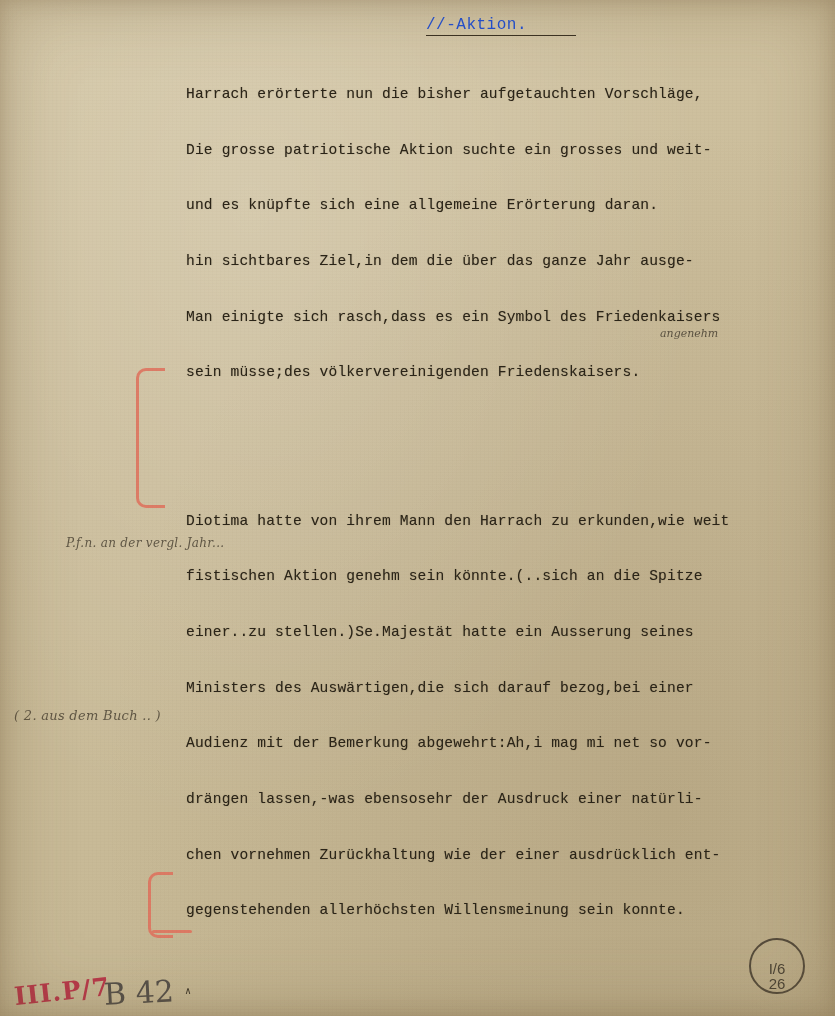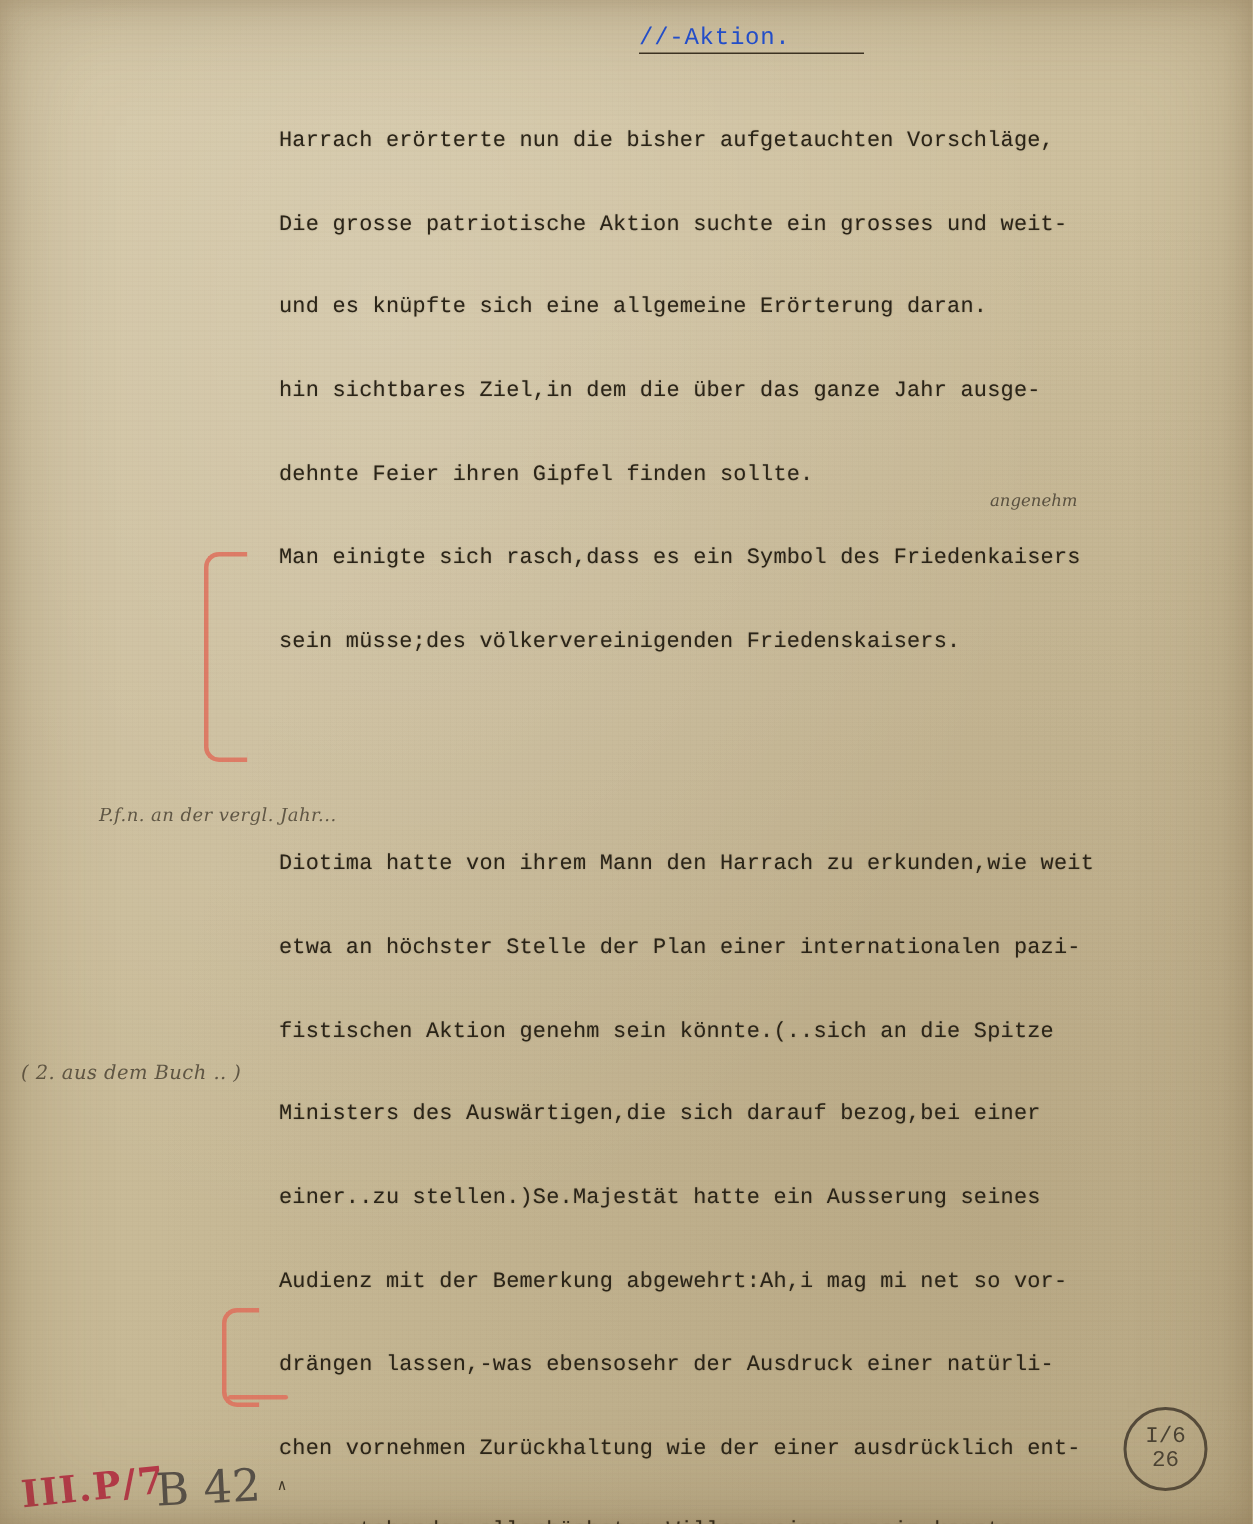--- a/index.html
+++ b/index.html
@@ -140,26 +140,26 @@
   }
   .circle-mark {
     position: absolute;
     right: 30px;
     bottom: 22px;
     width: 52px;
     height: 52px;
     border: 2px solid #4a4133;
     border-radius: 50%;
     color: #3f382c;
-    font-family: Liberation Mono, monospace;
+    font-family: Liberation Sans, sans-serif;
     font-size: 15px;
     display: flex;
     flex-direction: column;
     align-items: center;
-    justify-content: center;
+    justify-content: flex-end;
     line-height: 1.05;
     opacity: 0.9;
   }
   .caret {
     position: absolute;
     font-size: 10px;
     color: #3a3326;
   }
 </style>
 </head>
@@ -172,31 +172,29 @@
   <div class="title">
     <span>//-Aktion.</span>
     <span class="under"></span>
   </div>
 
   <div class="typed">
     <span class="ln">Harrach erörterte nun die bisher aufgetauchten Vorschläge,</span>
     <span class="ln">Die grosse patriotische Aktion suchte ein grosses und weit-</span>
     <span class="ln">und es knüpfte sich eine allgemeine Erörterung daran.</span>
     <span class="ln">hin sichtbares Ziel,in dem die über das ganze Jahr ausge-</span>
-    <span class="ln">dehnte Feier ihren Gipfel finden sollte.</span>
     <span class="ln">Man einigte sich rasch,dass es ein Symbol des Friedenkaisers</span>
     <span class="ln">sein müsse;des völkervereinigenden Friedenskaisers.</span>
 
     <span class="blank"></span>
 
     <span class="ln">Diotima hatte von ihrem Mann den Harrach zu erkunden,wie weit</span>
-    <span class="ln">etwa an höchster Stelle der Plan einer internationalen pazi-</span>
     <span class="ln">fistischen Aktion genehm sein könnte.(..sich an die Spitze</span>
+    <span class="ln">einer..zu stellen.)Se.Majestät hatte ein Ausserung seines</span>
     <span class="ln">Ministers des Auswärtigen,die sich darauf bezog,bei einer</span>
-    <span class="ln">einer..zu stellen.)Se.Majestät hatte ein Ausserung seines</span>
     <span class="ln">Audienz mit der Bemerkung abgewehrt:Ah,i mag mi net so vor-</span>
     <span class="ln">drängen lassen,-was ebensosehr der Ausdruck einer natürli-</span>
     <span class="ln">chen vornehmen Zurückhaltung wie der einer ausdrücklich ent-</span>
     <span class="ln">gegenstehenden allerhöchsten Willensmeinung sein konnte.</span>
     
     
     
     
     
     

